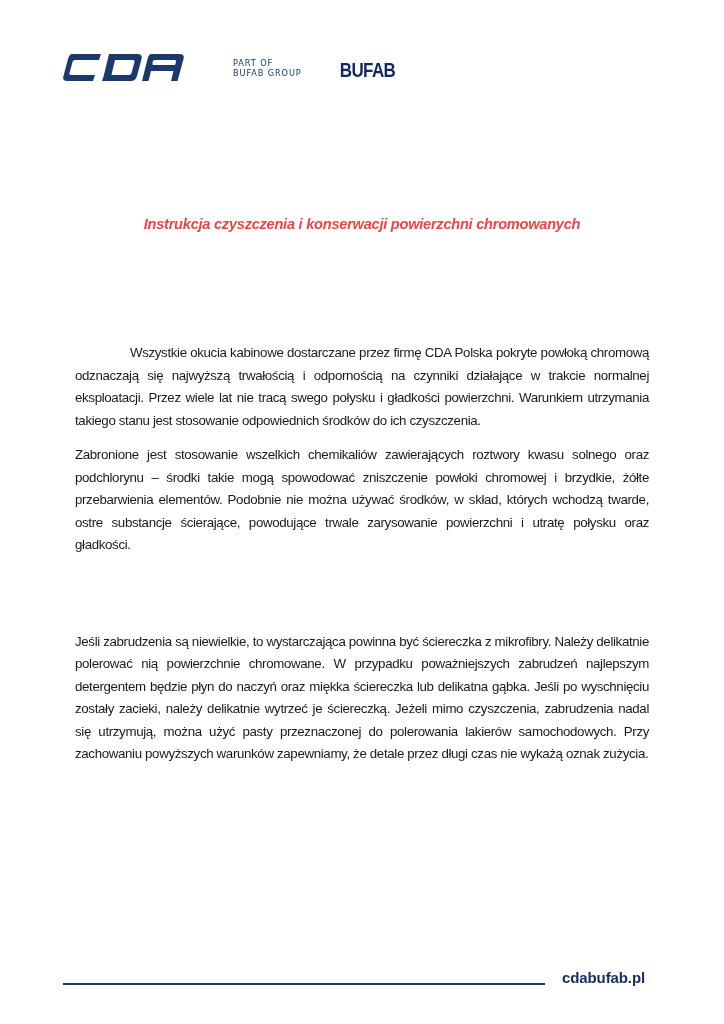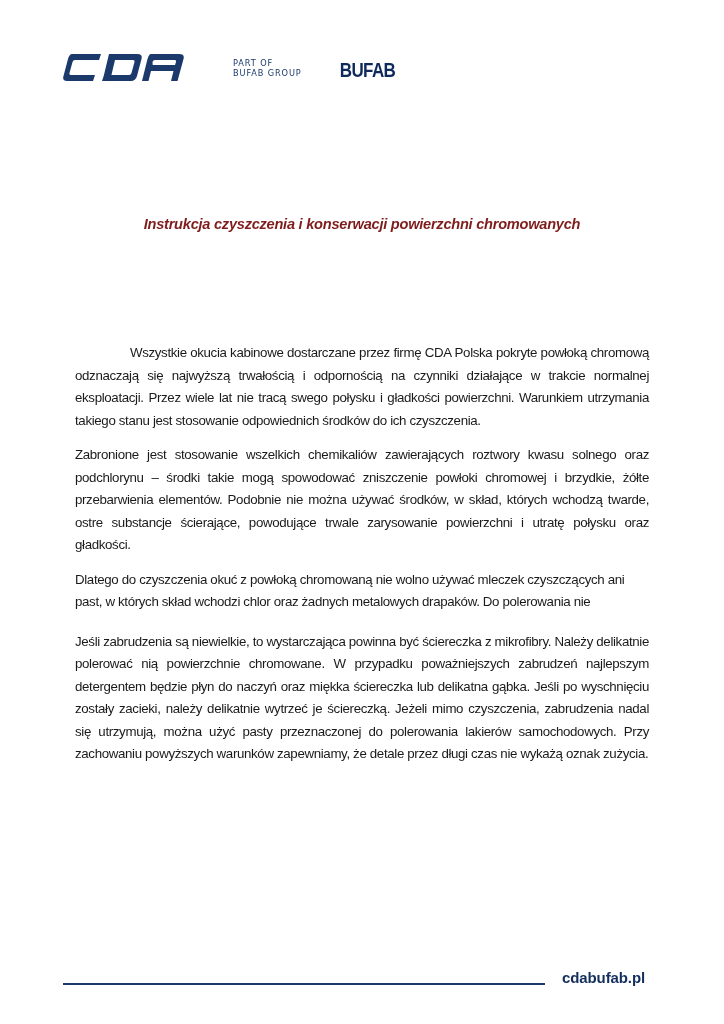--- a/index.html
+++ b/index.html
@@ -54,21 +54,21 @@
       position: absolute;
       left: 0;
       width: 724px;
       top: 216px;
       text-align: center;
       font-family: "Liberation Sans", sans-serif;
       font-style: italic;
       font-weight: bold;
       font-size: 14.6px;
       letter-spacing: -0.25px;
-      color: #7f1d1d;
+      color: #ef4444;
     }
     .content {
       position: absolute;
       left: 63px;
       width: 598px;
       top: 330px;
       font-family: "Liberation Sans", sans-serif;
       font-size: 13.3px;
       line-height: 22.5px;
       letter-spacing: -0.35px;
@@ -118,18 +118,18 @@
     <div>BUFAB GROUP</div>
   </div>
   <div class="bufab-logo">BUFAB</div>
 </div>
 
 <div class="doc-title">Instrukcja czyszczenia i konserwacji powierzchni chromowanych</div>
 
 <div class="content">
   <p class="indent">Wszystkie okucia kabinowe dostarczane przez firmę CDA Polska pokryte powłoką chromową odznaczają się najwyższą trwałością i odpornością na czynniki działające w trakcie normalnej eksploatacji. Przez wiele lat nie tracą swego połysku i gładkości powierzchni. Warunkiem utrzymania takiego stanu jest stosowanie odpowiednich środków do ich czyszczenia.</p>
   <p>Zabronione jest stosowanie wszelkich chemikaliów zawierających roztwory kwasu solnego oraz podchlorynu – środki takie mogą spowodować zniszczenie powłoki chromowej i brzydkie, żółte przebarwienia elementów. Podobnie nie można używać środków, w skład, których wchodzą twarde, ostre substancje ścierające, powodujące trwale zarysowanie powierzchni i utratę połysku oraz gładkości.</p>
-  <p class="nojust"><span>Dlatego do czyszczenia okuć z powłoką chromowaną nie wolno używać mleczek czyszczących ani</span><br><span>past, w których skład wchodzi chlor oraz żadnych metalowych drapaków. Do polerowania nie</span><br></p>
+  <p class="nojust"><br><br></p>
   <p class="gap">Jeśli zabrudzenia są niewielkie, to wystarczająca powinna być ściereczka z mikrofibry. Należy delikatnie polerować nią powierzchnie chromowane. W przypadku poważniejszych zabrudzeń najlepszym detergentem będzie płyn do naczyń oraz miękka ściereczka lub delikatna gąbka. Jeśli po wyschnięciu zostały zacieki, należy delikatnie wytrzeć je ściereczką. Jeżeli mimo czyszczenia, zabrudzenia nadal się utrzymują, można użyć pasty przeznaczonej do polerowania lakierów samochodowych. Przy zachowaniu powyższych warunków zapewniamy, że detale przez długi czas nie wykażą oznak zużycia.</p>
 </div>
 
 <div class="footer-line"></div>
 <div class="footer-url">cdabufab.pl</div>
 
 </body></html>

